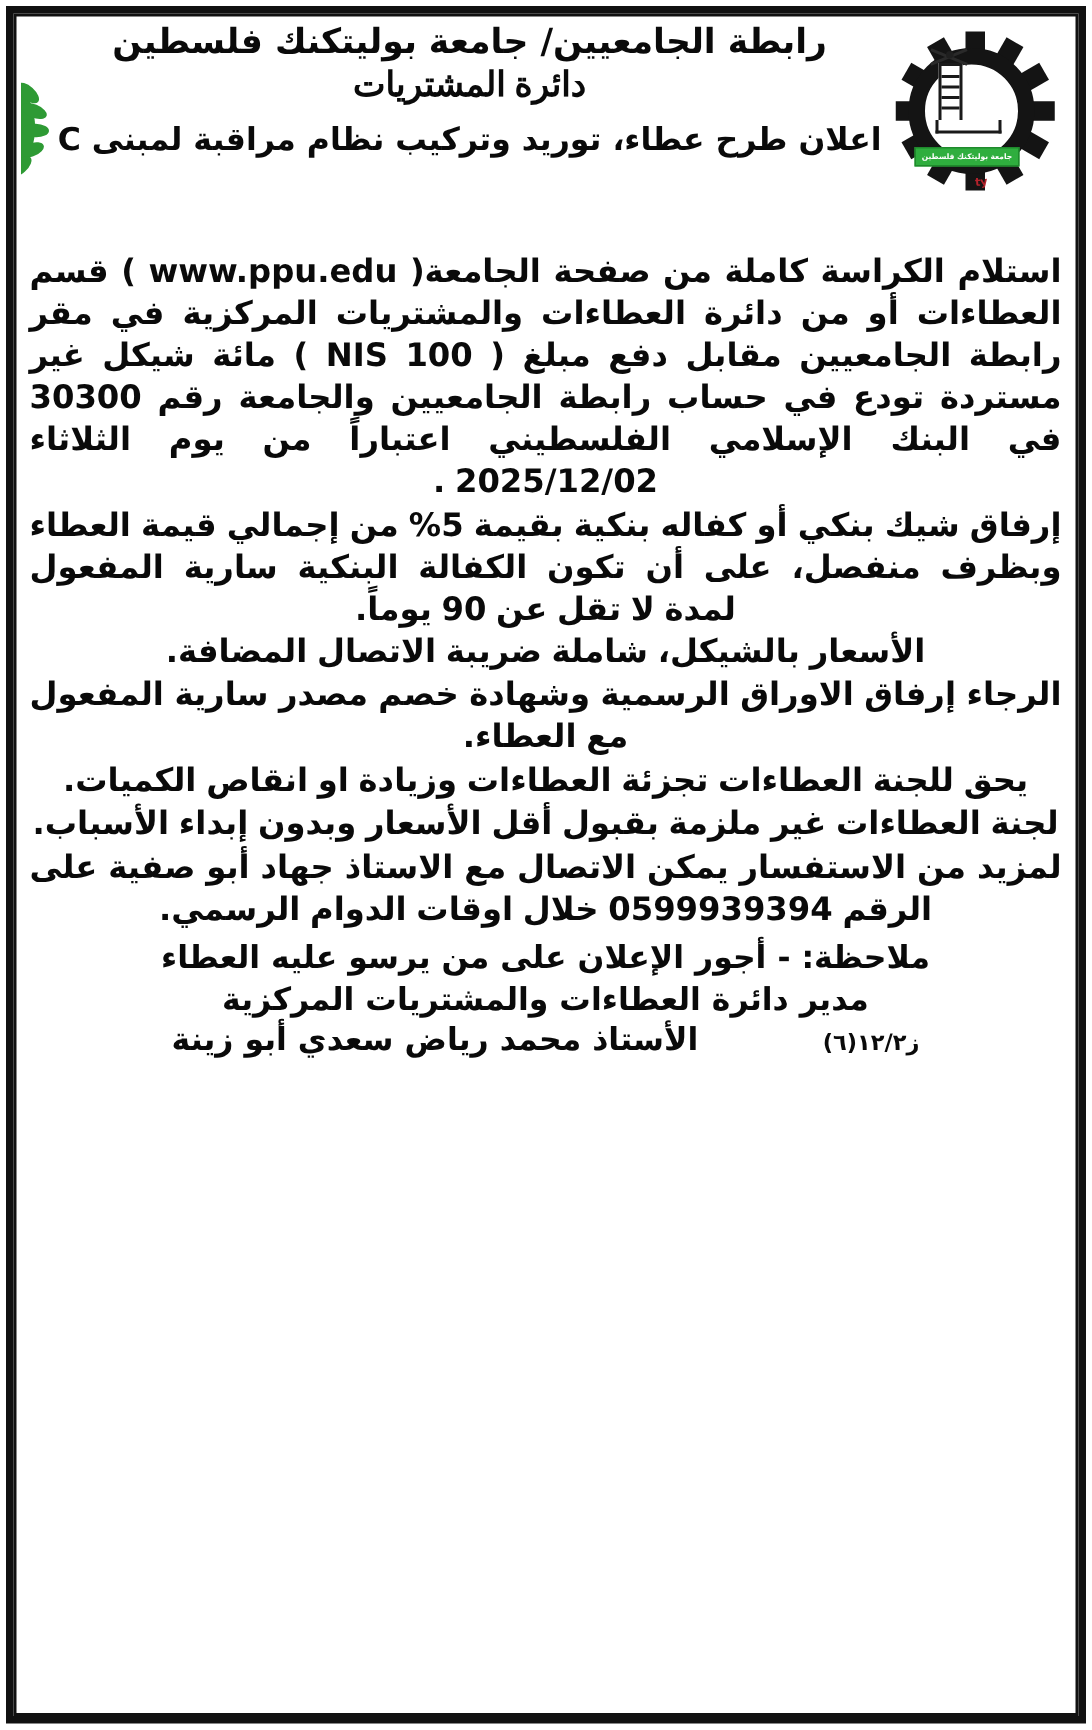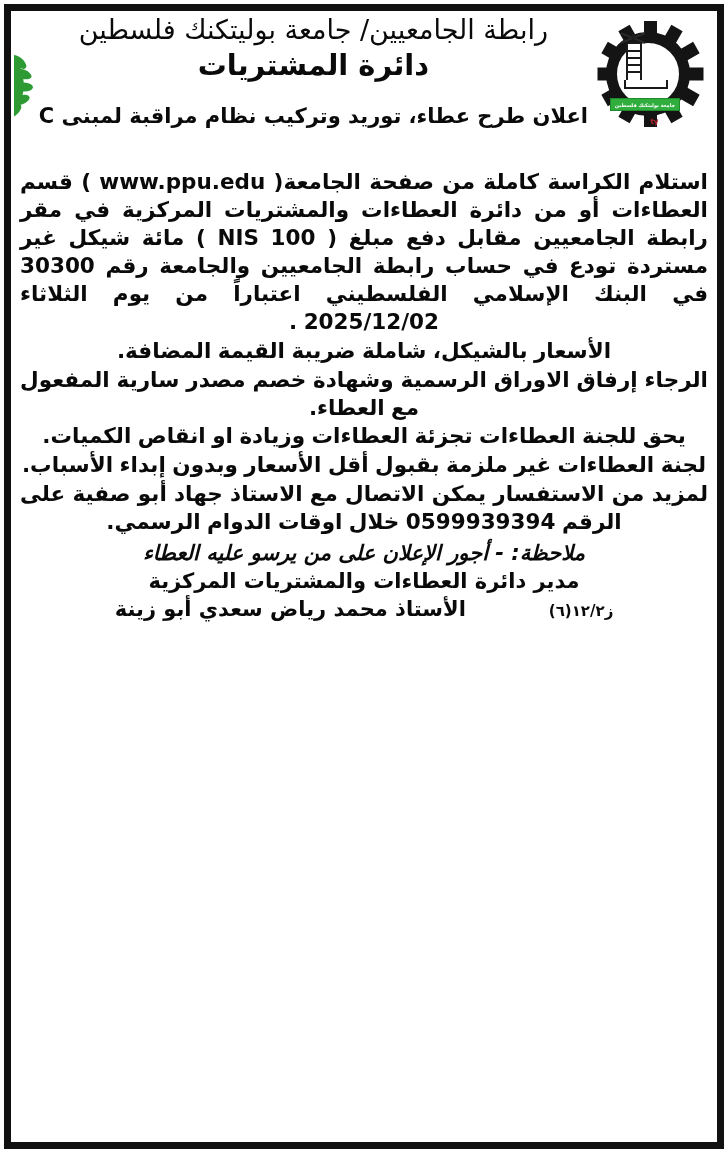--- a/index.html
+++ b/index.html
@@ -46,36 +46,37 @@
     height:152px;
   }
   .logo-box{flex:0 0 auto;width:116px;height:122px;position:relative;}
   .head-text{
     flex:1 1 auto;
     text-align:center;
     padding:0 4px;
     direction:rtl;
   }
   .org-line{
-    font-weight:normal;
-    font-size:27px;
+    font-weight:bold;
+    font-size:23px;
     line-height:1.22;
     letter-spacing:-0.2px;
     white-space:nowrap;
   }
   .org-line2{
     font-weight:bold;
-    font-size:29px;
+    font-size:23px;
     line-height:1.3;
+    font-family:Liberation Serif, serif;
   }
   .ann-line{
     font-weight:bold;
     font-size:21px;
     line-height:1.45;
-    margin-top:16px;
+    margin-top:6px;
     white-space:nowrap;
   }
   .num-line{
     font-weight:bold;
     font-size:24px;
     line-height:1.4;
     margin-top:2px;
     direction:rtl;
   }
   .num-line .lat{
@@ -154,21 +155,20 @@
     direction:ltr;
     unicode-bidi:embed;
     display:inline-block;
   }
   .note{
     margin-top:3px;
     text-align:left;
     font-weight:bold;
     font-size:21px;
     line-height:1.32;
-    font-style:italic;
   }
   .sig{
     text-align:center;
     font-weight:bold;
     font-size:21px;
     line-height:1.32;
   }
   .sig-row{
     display:flex;
     flex-direction:row-reverse;
@@ -307,23 +307,24 @@
           </svg>
         </div>
       </div>
     </div>
 
     <div class="body">
 
 
       <p class="para"><span>استلام الكراسة كاملة من صفحة الجامعة( www.ppu.edu ) قسم العطاءات أو من دائرة العطاءات والمشتريات المركزية في مقر رابطة الجامعيين مقابل دفع مبلغ ( NIS 100 ) مائة شيكل غير مستردة تودع في حساب رابطة الجامعيين والجامعة رقم 30300 في البنك الإسلامي الفلسطيني اعتباراً من يوم الثلاثاء 2025/12/02 .</span></p>
 
-
-
-      <p class="para"><span>الأسعار بالشيكل، شاملة ضريبة القيمة المضافة.</span></p>
+      <p class="para"><span>إرفاق شيك بنكي أو كفاله بنكية بقيمة 5% من إجمالي قيمة العطاء وبظرف منفصل، على أن تكون الكفالة البنكية سارية المفعول لمدة لا تقل عن 90 يوماً.</span></p>
+
+
+      <p class="para"><span>الأسعار بالشيكل، شاملة ضريبة الاتصال المضافة.</span></p>
 
       <p class="para"><span>الرجاء إرفاق الاوراق الرسمية وشهادة خصم مصدر سارية المفعول مع العطاء.</span></p>
 
       <p class="para"><span>يحق للجنة العطاءات تجزئة العطاءات وزيادة او انقاص الكميات.</span></p>
 
       <p class="para"><span>لجنة العطاءات غير ملزمة بقبول أقل الأسعار وبدون إبداء الأسباب.</span></p>
 
       <p class="para last">لمزيد من الاستفسار يمكن الاتصال مع  الاستاذ جهاد أبو صفية على الرقم 0599939394 خلال اوقات الدوام الرسمي.</p>
 
       <div class="note">ملاحظة: - أجور الإعلان على من يرسو عليه العطاء</div>

